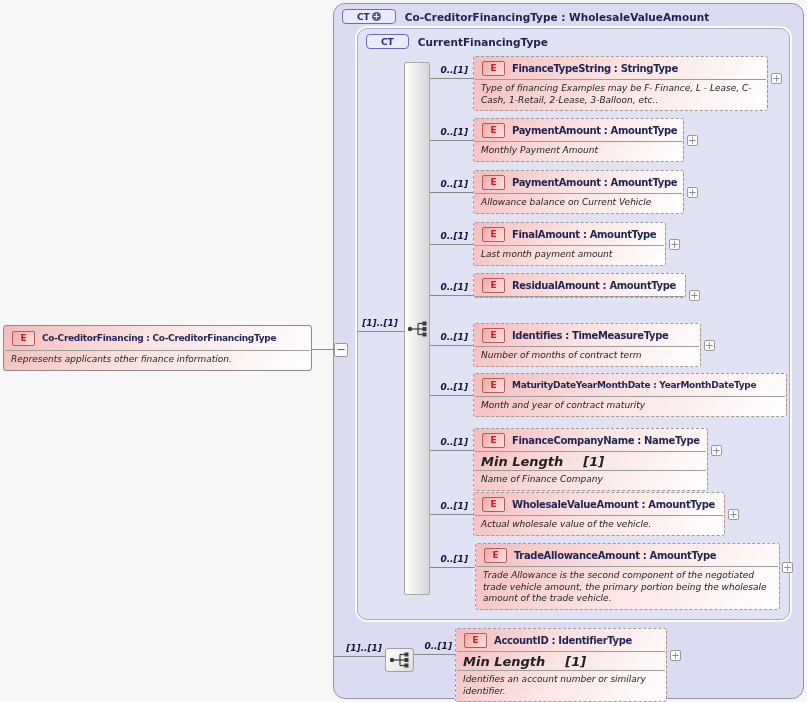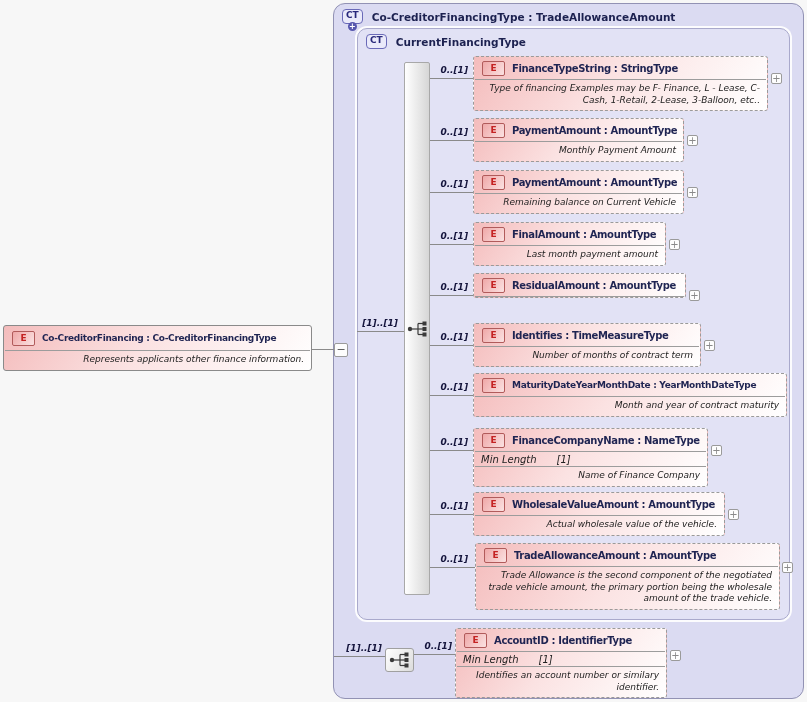--- a/index.html
+++ b/index.html
@@ -7,40 +7,40 @@
   .screen{position:relative;width:807px;height:702px;background:#f7f7f7;overflow:hidden;}
 
   
   .outer-panel{position:absolute;left:333px;top:3px;width:471px;height:696px;
     background:#dbdbf2;border:1px solid #9292b4;border-radius:12px;box-sizing:border-box;}
   .inner-panel{position:absolute;left:357px;top:28px;width:433px;height:592px;
     background:#e2e2f5;border:1px solid #a9a9cc;border-radius:10px;
     box-shadow:0 0 0 2px rgba(255,255,255,0.9);box-sizing:border-box;}
   .panel-header{display:flex;align-items:center;gap:9px;padding:5px 4px 0 8px;}
   .panel-title{font-size:10.5px;font-weight:bold;color:#1c2150;white-space:nowrap;}
-  .ct-badge{display:inline-flex;align-items:center;gap:2px;height:13px;padding:0 3px;
+  .ct-badge{display:inline-flex;align-items:center;gap:2px;height:13px;padding:0 14px;
     border:1px solid #6a6ab8;border-radius:4px;background:#eaeafa;color:#28287a;
-    font-size:9px;font-weight:bold;flex-direction:column;}
+    font-size:9px;font-weight:bold;}
   .ct-plus{display:inline-block;width:9px;height:9px;border-radius:50%;background:#5656ae;
     color:#fff;font-size:8px;line-height:9px;text-align:center;font-weight:bold;}
 
   
   .el-box{position:absolute;box-sizing:border-box;border:1px dashed #9a9a9a;border-radius:3px;
     background:linear-gradient(125deg,#f4bcbc 0%,#fbe2e2 45%,#ffffff 100%);}
   .el-box.solid{border-style:solid;border-color:#8a8a8a;}
   .el-title{display:flex;align-items:center;gap:7px;height:22px;padding:0 8px;box-sizing:border-box;}
   .root .el-title{height:24px;}
   .e-badge{flex:0 0 auto;width:21px;height:13px;border:1px solid #b15b5b;border-radius:2px;
     background:linear-gradient(125deg,#efa8a8,#fbe2e2);color:#c42222;font-size:9px;font-weight:bold;
     display:flex;align-items:center;justify-content:center;}
   .el-name{font-size:10px;font-weight:bold;color:#1f2452;letter-spacing:-0.35px;white-space:nowrap;}
   .el-name.tight{font-size:9px;letter-spacing:-0.3px;}
   .el-sep{height:1px;background:#9c9c9c;margin:0 1px;}
-  .el-desc{font-style:italic;font-size:9px;color:#222;line-height:11.5px;padding:3px 7px 4px;text-align:right;}
-  .el-facet{display:flex;font-style:italic;font-size:10px;color:#222;padding:2px 7px 1px;}
+  .el-desc{font-style:italic;font-size:9px;color:#222;line-height:11.5px;padding:3px 7px 4px;}
+  .el-facet{display:flex;font-style:italic;font-size:13px;color:#222;padding:2px 7px 1px;font-weight:bold;}
   .el-facet .fv{margin-left:20px;}
 
   
   .hline{position:absolute;height:1px;background:#8a8a8a;}
   .occurs{position:absolute;font-size:9px;font-weight:bold;font-style:italic;color:#14143c;
     text-align:right;white-space:nowrap;}
   .plusbox{position:absolute;width:11px;height:11px;box-sizing:border-box;border:1px solid #9a9a9a;
     background:#fdfdfd;border-radius:2px;color:#8a8a8a;font-size:10px;line-height:9px;text-align:center;}
   .togglebox{position:absolute;width:14px;height:14px;box-sizing:border-box;border:1px solid #9a9a9a;
     background:#fdfdfd;border-radius:2px;color:#555;font-size:11px;line-height:12px;text-align:center;}
@@ -55,21 +55,21 @@
 <body>
 
 <div class="screen">
 
   <div class="outer-panel">
     <div class="panel-header">
       <span class="ct-badge">
         <span>CT</span>
           <span class="ct-plus">+</span>
       </span>
-      <span class="panel-title">Co-CreditorFinancingType : TradeAllowanceAmount</span>
+      <span class="panel-title">Co-CreditorFinancingType : WholesaleValueAmount</span>
     </div>
   </div>
 
   <div class="inner-panel">
     <div class="panel-header">
       <span class="ct-badge">
         <span>CT</span>
       </span>
       <span class="panel-title">CurrentFinancingType</span>
     </div>
@@ -126,21 +126,21 @@
   <div class="plusbox" style="left:687px;top:135px;">+</div>
 
   <div class="hline" style="left:430px;top:192px;width:43px;"></div>
   <div class="occurs" style="left:424px;top:179px;width:44px;">0..[1]</div>
   <div class="el-box" style="left:473px;top:170px;width:211px;">
     <div class="el-title">
       <span class="e-badge">E</span>
       <span class="el-name">PaymentAmount : AmountType</span>
     </div>
     <div class="el-sep"></div>
-    <div class="el-desc">Remaining balance on Current Vehicle</div>
+    <div class="el-desc">Allowance balance on Current Vehicle</div>
   </div>
   <div class="plusbox" style="left:687px;top:187px;">+</div>
 
   <div class="hline" style="left:430px;top:244px;width:43px;"></div>
   <div class="occurs" style="left:424px;top:231px;width:44px;">0..[1]</div>
   <div class="el-box" style="left:473px;top:222px;width:193px;">
     <div class="el-title">
       <span class="e-badge">E</span>
       <span class="el-name">FinalAmount : AmountType</span>
     </div>

